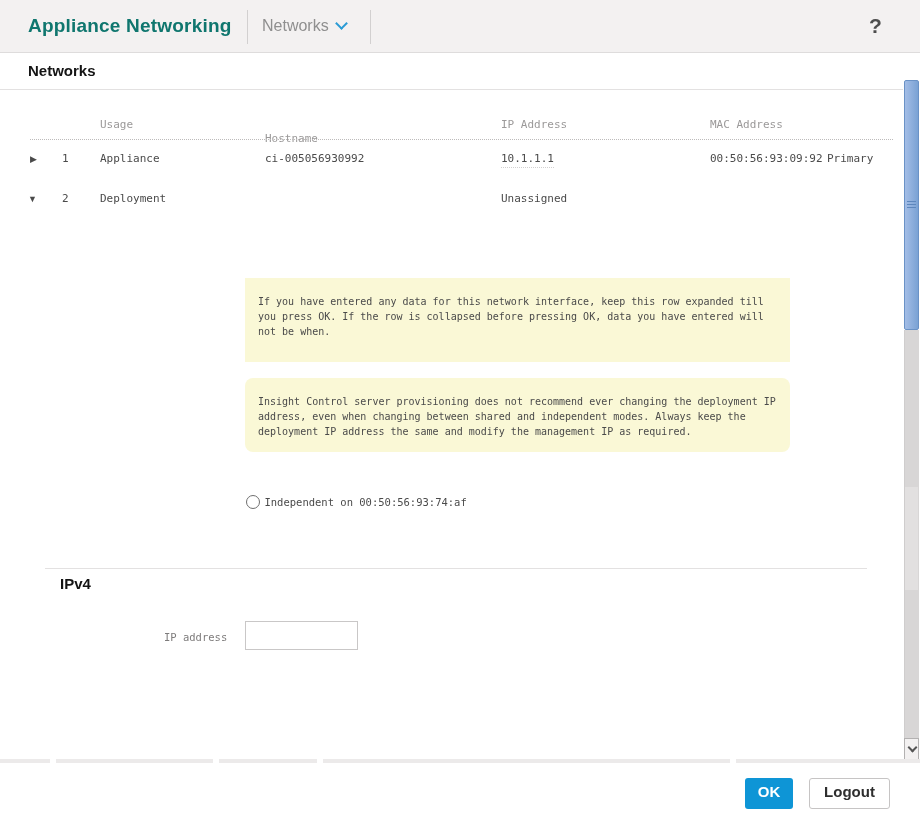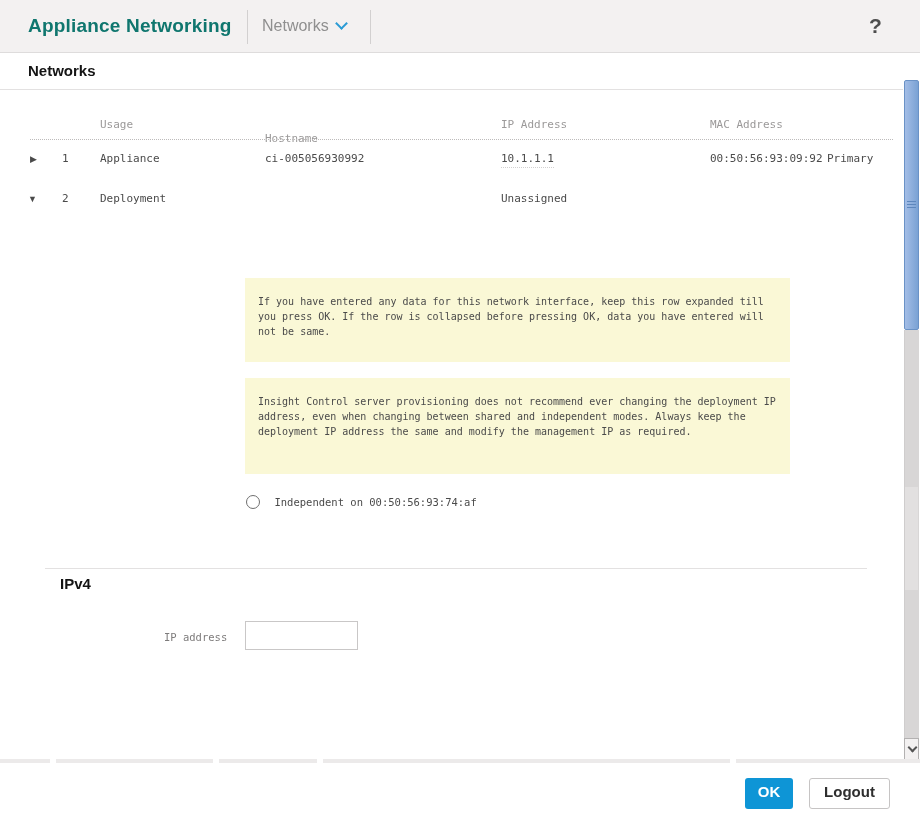--- a/index.html
+++ b/index.html
@@ -31,21 +31,21 @@
   
   .note{width:545px;background:#faf8d6;box-sizing:border-box;padding:16px 10px 0 13px;}
   .note div{font-size:10px;line-height:15px;white-space:nowrap;color:#4a4a4a;
             font-family:"DejaVu Sans Mono",monospace;}
 
   
   .radio-row{cursor:pointer;}
   .rb{display:inline-block;width:12px;height:12px;border:1px solid #6f6f6f;border-radius:50%;
       background:#fff;vertical-align:middle;position:relative;}
   .rb .dot{position:absolute;left:3px;top:3px;width:6px;height:6px;border-radius:50%;background:#333;}
-  .radio-label{font-size:10.5px;margin-left:10px;vertical-align:middle;}
+  .radio-label{font-size:10.5px;vertical-align:middle;}
 
   
   .ipv4-title{left:60px;top:575px;font-size:15px;font-weight:700;color:#141414;}
   .field-label{font-size:10.5px;color:#7d7b7b;}
   .ip-input{left:245px;top:621px;width:113px;height:29px;border:1px solid #c9c7c7;background:#fff;
             box-sizing:border-box;font-family:"DejaVu Sans Mono",monospace;font-size:11px;padding:0 6px;outline:none;}
 
   
   .sb-thumb{left:904px;top:80px;width:15px;height:250px;border:1px solid #6a92c6;box-sizing:border-box;
             background:linear-gradient(to right,#a3bde6,#7aa2d4);border-radius:2px;cursor:pointer;}
@@ -104,24 +104,24 @@
       <span class="abs tri" style="left:28px;top:2px;">▼</span>
       <span class="abs td mono" style="left:62px;">2</span>
       <span class="abs td mono" style="left:100px;">Deployment</span>
       <span class="abs td mono" style="left:501px;">Unassigned</span>
     </div>
   </div>
 
   <div class="abs note" style="left:245px;top:278px;height:84px;">
     <div>If you have entered any data for this network interface, keep this row expanded till</div>
     <div>you press OK. If the row is collapsed before pressing OK, data you have entered will</div>
-    <div>not be same.</div>
+    <div>not be when.</div>
   </div>
 
-  <div class="abs note" style="left:245px;top:378px;height:96px;">
+  <div class="abs note" style="left:245px;top:378px;height:74px;border-radius:8px;">
     <div>Insight Control server provisioning does not recommend ever changing the deployment IP</div>
     <div>address, even when changing between shared and independent modes. Always keep the</div>
     <div>deployment IP address the same and modify the management IP as required.</div>
   </div>
 
   <div class="abs radio-row" style="left:246px;top:492px;">
     <span class="rb"></span>
     <span class="radio-label mono">Independent on 00:50:56:93:74:af</span>
   </div>
 

